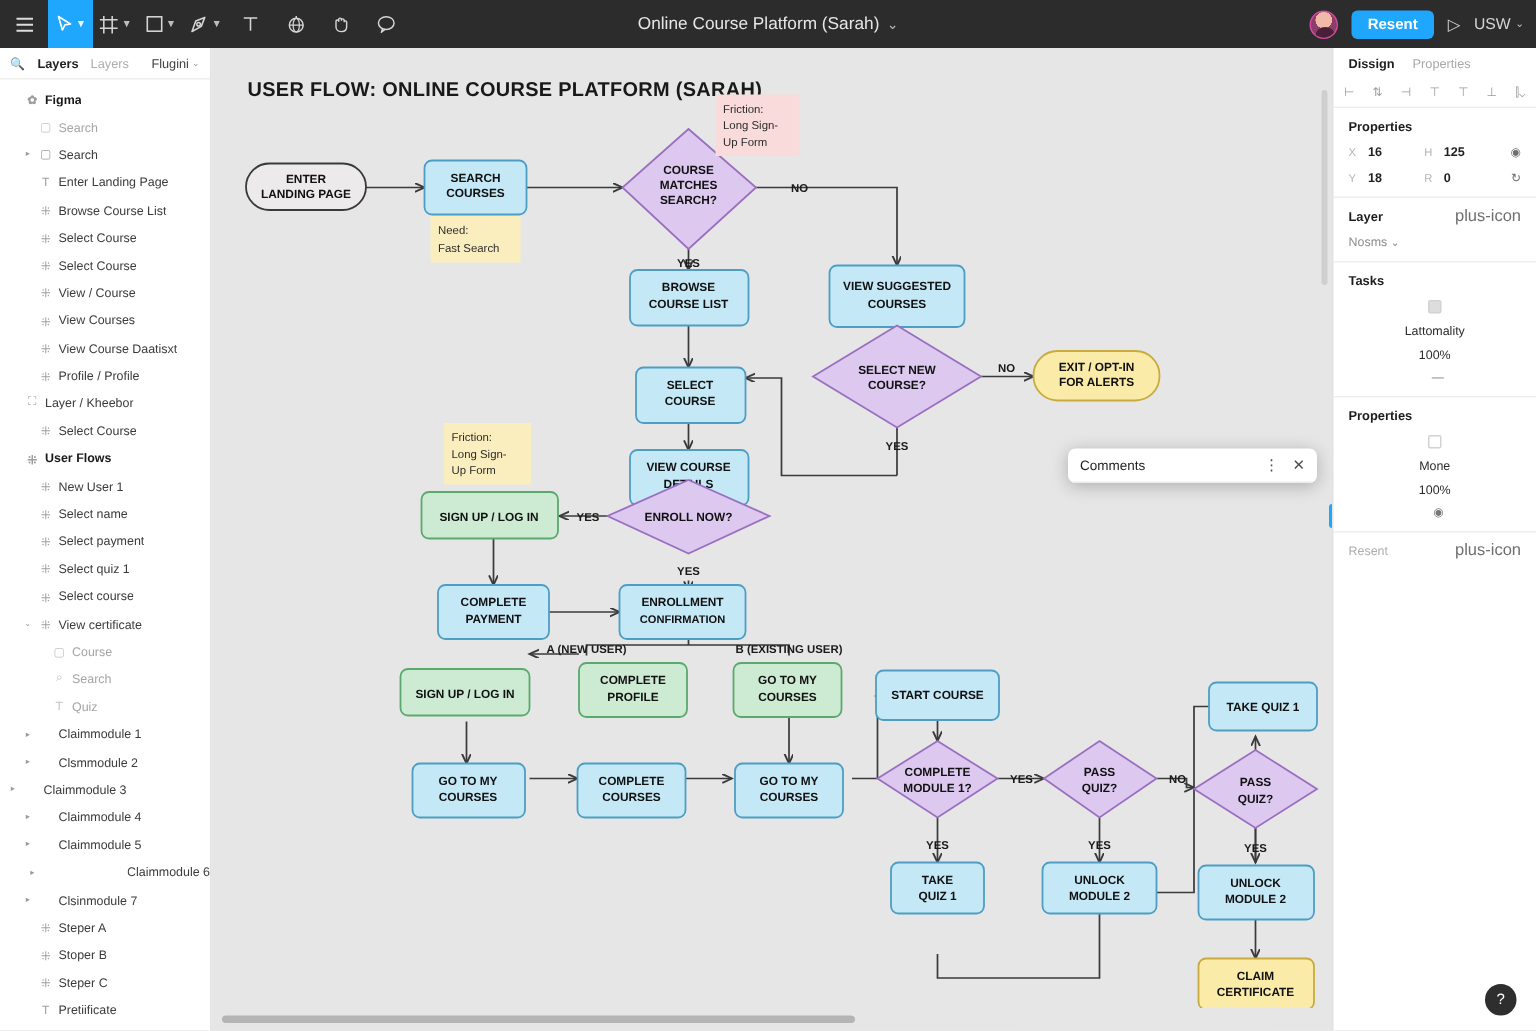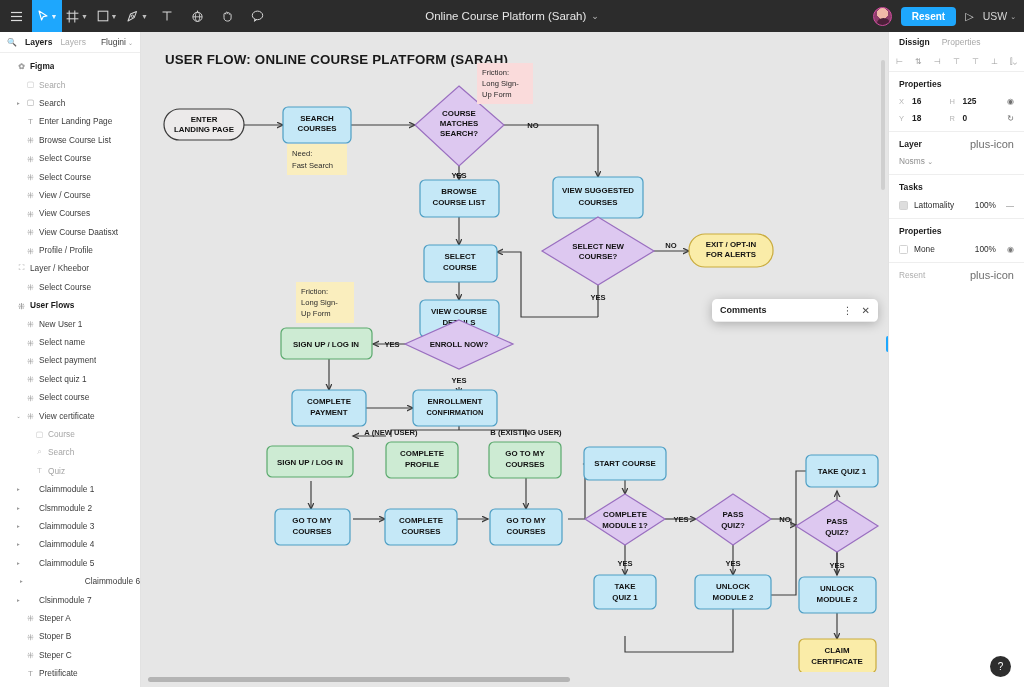--- a/index.html
+++ b/index.html
@@ -89,21 +89,21 @@
   .sec { padding:7px 10px 8px 10px; border-bottom:1px solid #eeeeee; }
   .sec-hd { display:flex; align-items:center; justify-content:space-between; }
   .sec-t { font-size:8.6px; font-weight:bold; color:#1d1d1d; }
   .plus { font-size:11px; color:#6f6f6f; line-height:8px; }
   .grid2 { display:grid; grid-template-columns: 1fr 1fr 14px; row-gap:7px; margin-top:7px; align-items:center; }
   .fld { display:flex; align-items:center; gap:5px; }
   .fld .k { font-size:7.5px; color:#b5b5b5; width:8px;}
   .fld .v { font-size:8.4px; color:#1f1f1f; font-weight:bold; }
   .eye { font-size:8px; color:#6f6f6f; text-align:right; }
   .sub-drop { margin-top:7px; font-size:8.3px; color:#8d8d8d; }
-  .tsk { display:flex; align-items:center; gap:6px; margin-top:8px; }
+  .tsk { display:flex; align-items:center; gap:6px; margin-top:8px;flex-direction:column; }
   .swatch { width:9px; height:9px; background:#ddd; border:1px solid #d2d2d2; border-radius:1.5px;}
   .swatch.hollow { background:#fff; }
   .tsk .nm { font-size:8.3px; color:#2c2c2c; flex:1; }
   .tsk .pc { font-size:8.3px; color:#2c2c2c; }
   .tsk .rg { font-size:8px; color:#777; width:12px; text-align:right; }
   .resent { display:flex; align-items:center; justify-content:space-between; padding:7px 10px; }
   .resent .l { font-size:8.3px; color:#aeaeae; }
 
   
   .canvas {
@@ -127,21 +127,21 @@
   .comment {
     position:absolute; left:712px; top:299px; width:166px;
     background:#fff; border-radius:5px;
     box-shadow:0 2px 11px rgba(0,0,0,.25);
     overflow:hidden;
   }
   .cm-hd {
     height:23px; display:flex; align-items:center; padding:0 8px;
     border-bottom:1px solid #ececec;
   }
-  .cm-t { font-size:9px; font-weight:bold; color:#1d1d1d; flex:1; }
+  .cm-t { font-size:9px; font-weight:normal; color:#1d1d1d; flex:1; }
   .cm-ic { font-size:10px; color:#4d4d4d; margin-left:9px; }
   .cm-body { padding:8px 9px 9px 9px; display:flex; gap:7px; }
   .cm-av {
     width:14px; height:14px; border-radius:50%; flex:0 0 14px;
     background:radial-gradient(circle at 50% 35%, #e8c39a 0 45%, #6b4423 46% 100%);
     border:1px solid #d9b96e; margin-top:1px;
   }
   .cm-tx { font-size:8.6px; color:#1f1f1f; line-height:1.38; }
   .cm-by { font-size:8.2px; color:#8e8e8e; margin-top:6px; }
   .cm-pin {
@@ -394,21 +394,21 @@
         <div class="lrow" style="padding-left: 15px;">
           <span class="dis">▸</span>
           <span class="ic"></span>
           <span class="nm">Claimmodule 1</span>
         </div>
         <div class="lrow" style="padding-left: 15px;">
           <span class="dis">▸</span>
           <span class="ic"></span>
           <span class="nm">Clsmmodule 2</span>
         </div>
-        <div class="lrow" style="padding-left: 15px;">
+        <div class="lrow" style="padding-left: 5px;">
           <span class="dis">▸</span>
           <span class="ic"></span>
           <span class="nm">Claimmodule 3</span>
         </div>
         <div class="lrow" style="padding-left: 15px;">
           <span class="dis">▸</span>
           <span class="ic"></span>
           <span class="nm">Claimmodule 4</span>
         </div>
         <div class="lrow" style="padding-left: 15px;">

